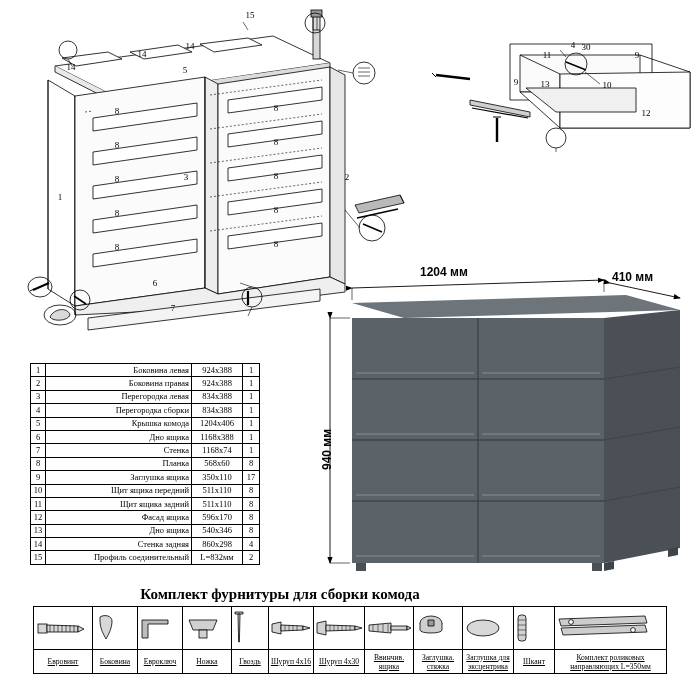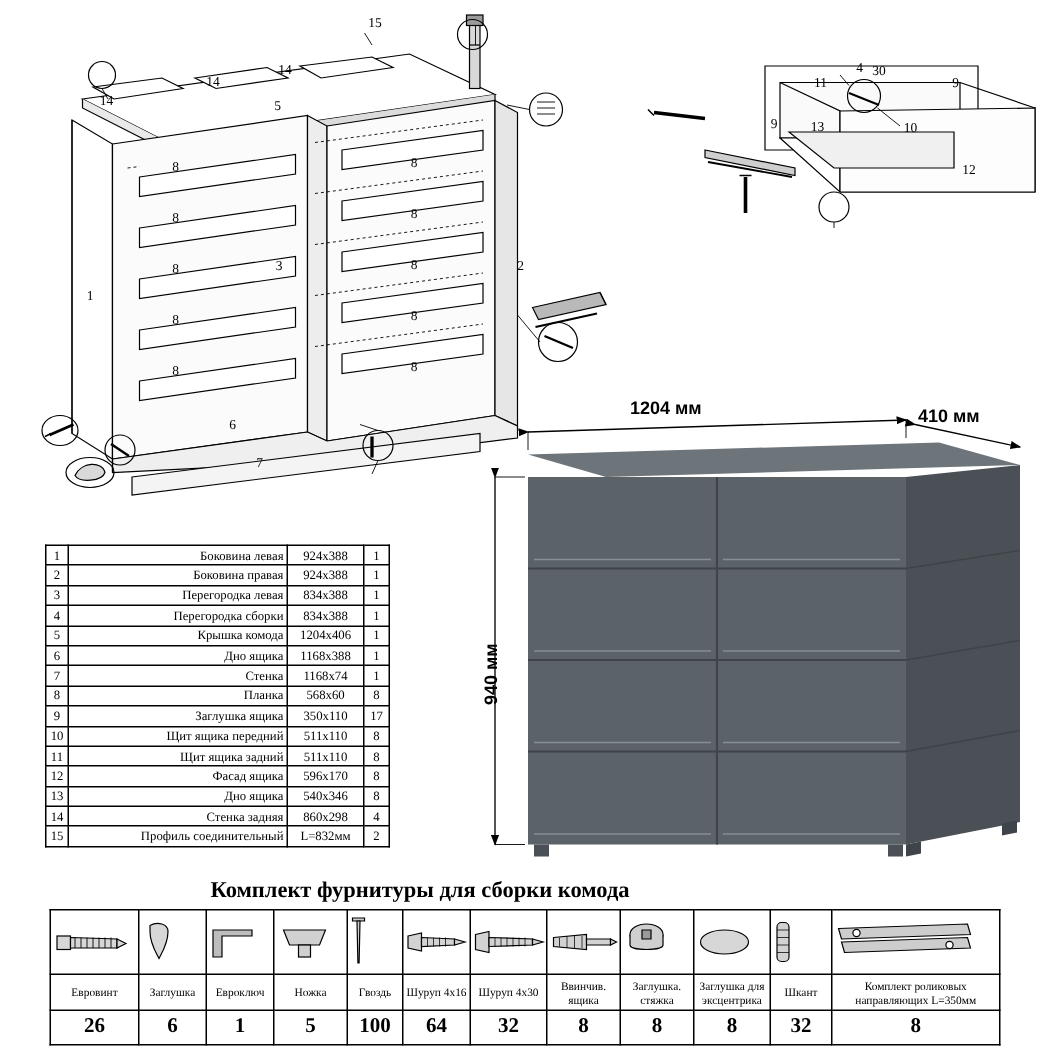--- a/index.html
+++ b/index.html
@@ -39,21 +39,21 @@
     font-size:15px;font-weight:bold;font-family:"Liberation Serif", serif;
   }
   .fittings{
     position:absolute;left:33px;top:606px;width:634px;
     border-collapse:collapse;
     font-size:7.6px;text-align:center;
     font-family:"Liberation Serif", serif;
   }
   .fittings td{border:1px solid #000;padding:0;}
   .fittings tr.icons td{height:42px;vertical-align:middle;}
-  .fittings tr.labels td{height:21px;line-height:9px;padding:1px;vertical-align:middle;}
+  .fittings tr.labels td{height:21px;line-height:9px;padding:1px;vertical-align:middle;text-decoration:underline;}
   .fittings tr.counts td{height:22px;font-size:14px;font-weight:bold;vertical-align:middle;}
 
   
   .dimlabel{position:absolute;font-weight:bold;font-size:12px;font-family:"Liberation Sans", sans-serif;}
   .vert{transform:rotate(-90deg);transform-origin:left top;}
 </style>
 </head>
 <body>
 
 <div class="canvas">
@@ -491,40 +491,26 @@
         <path d="M4,8 L90,5 L92,12 L6,15 Z"></path>
               <path d="M6,17 L90,14 L92,21 L8,24 Z"></path>
         <circle cx="16" cy="11" r="2.4" fill="#fff"></circle>
               <circle cx="78" cy="19" r="2.4" fill="#fff"></circle>
             </g>
           </svg>
     </td>
   </tr>
   <tr class="labels">
     <td>Евровинт</td>
-    <td>Заглушка</td>
+    <td>Боковина</td>
     <td>Евроключ</td>
     <td>Ножка</td>
     <td>Гвоздь</td>
     <td>Шуруп 4х16</td>
     <td>Шуруп 4х30</td>
     <td>Ввинчив. ящика</td>
     <td>Заглушка. стяжка</td>
     <td>Заглушка для эксцентрика</td>
     <td>Шкант</td>
     <td>Комплект роликовых направляющих L=350мм</td>
   </tr>
-  <tr class="counts">
-    <td>26</td>
-    <td>6</td>
-    <td>1</td>
-    <td>5</td>
-    <td>100</td>
-    <td>64</td>
-    <td>32</td>
-    <td>8</td>
-    <td>8</td>
-    <td>8</td>
-    <td>32</td>
-    <td>8</td>
-  </tr>
 </tbody>
   </table>
 
 </body></html>

